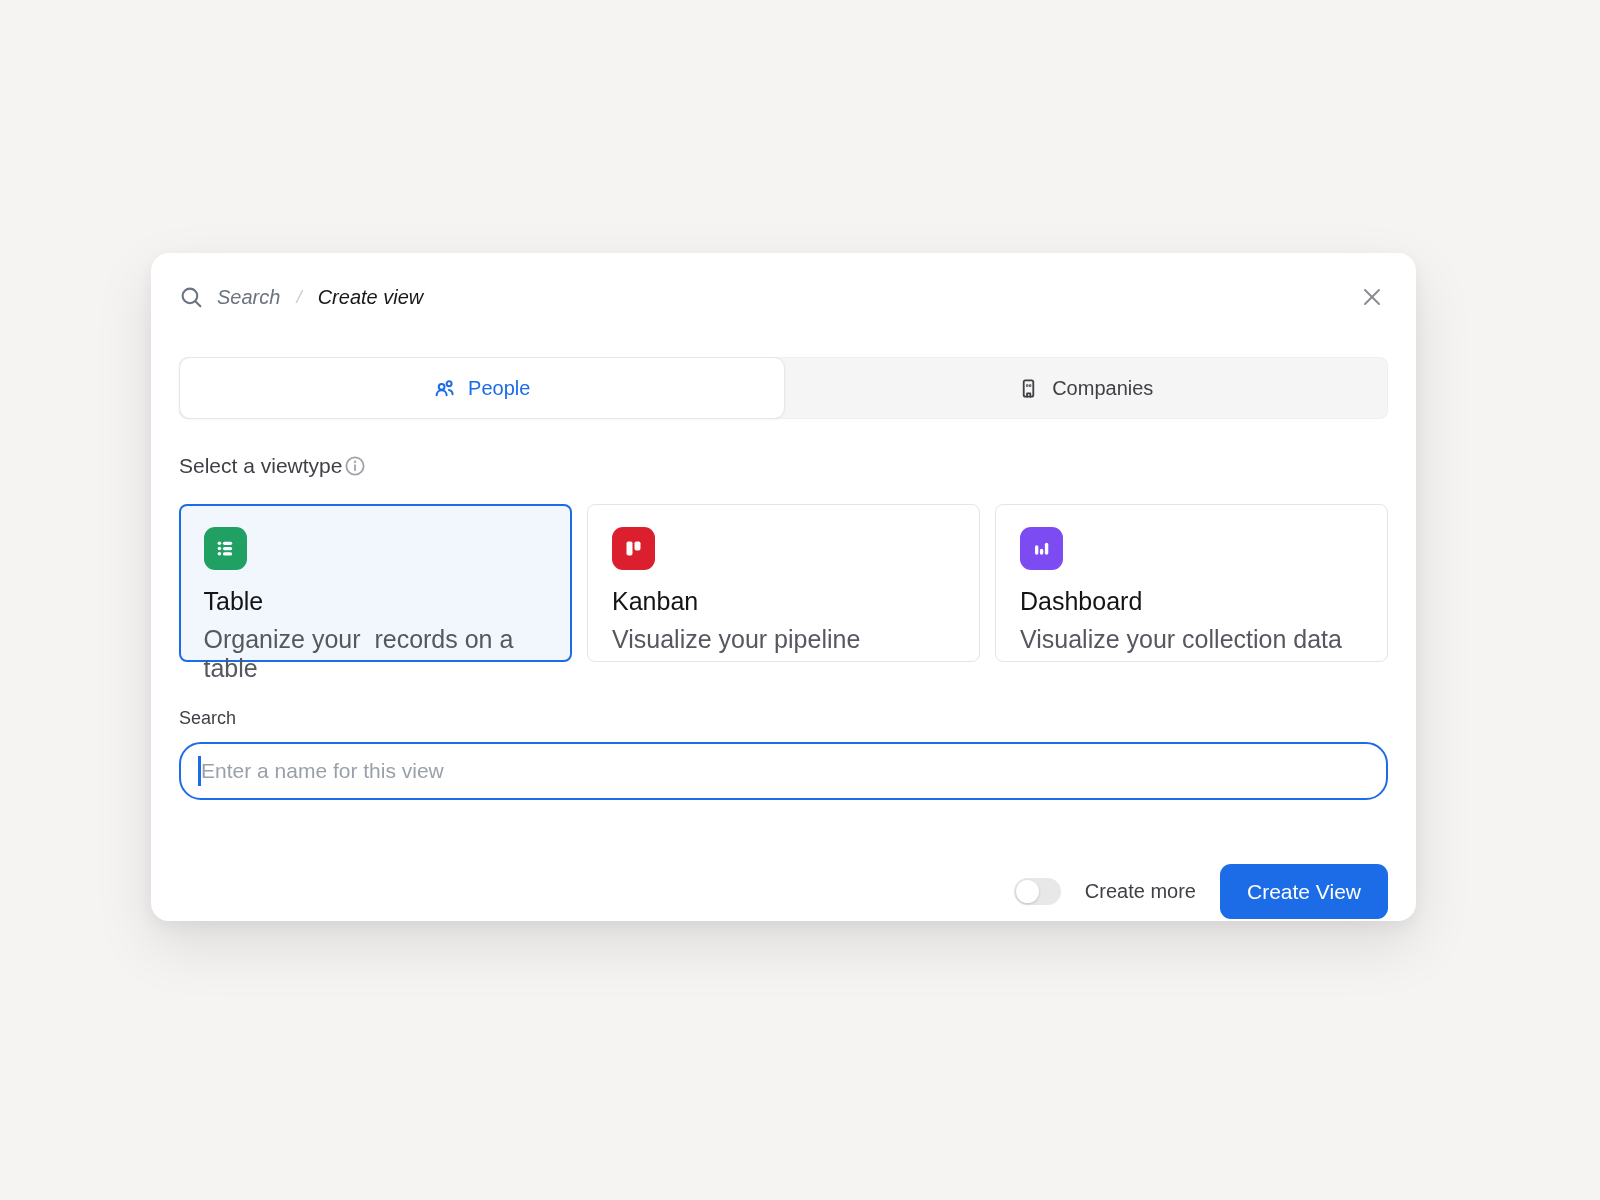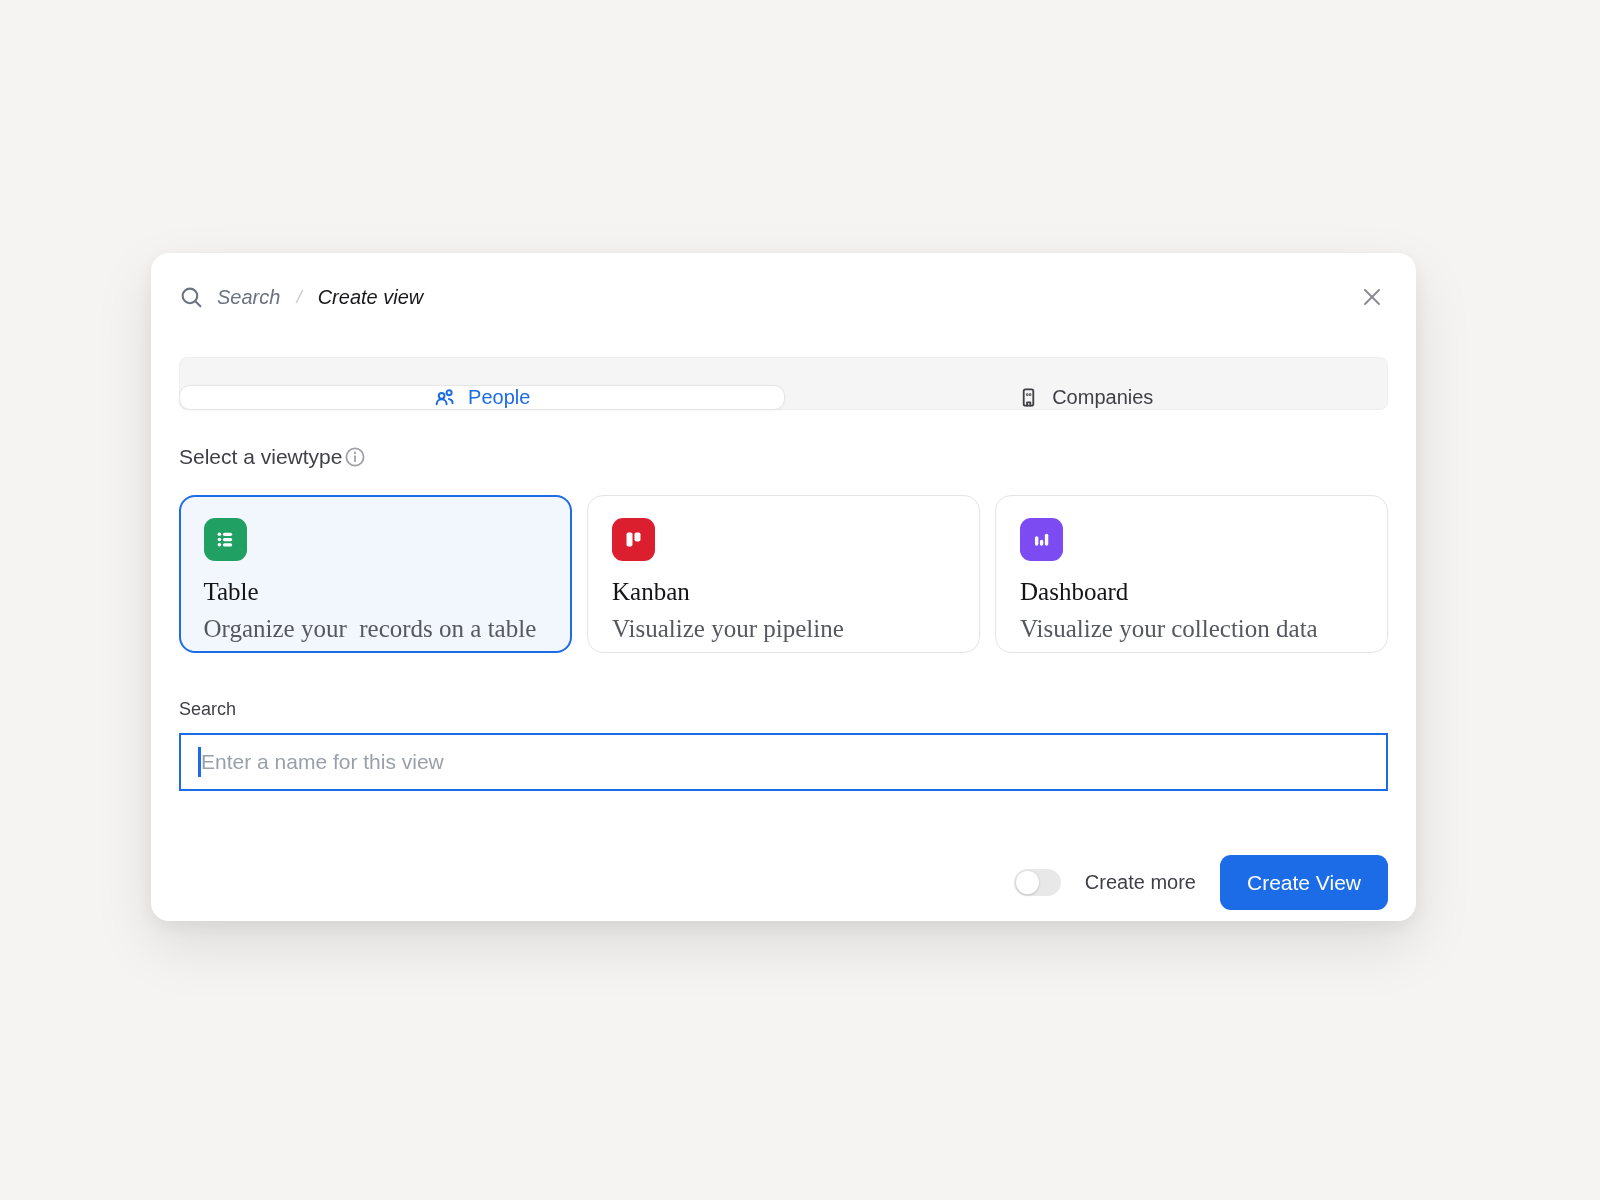--- a/index.html
+++ b/index.html
@@ -35,26 +35,25 @@
   .crumb-sep { font-size: 19px; color: #c9ccd1; margin: 0 3px; }
   .crumb-current { font-size: 20px; color: #18181b; }
   .close-btn {
     background: none; border: none; cursor: pointer;
     display: flex; align-items: center; padding: 4px;
   }
 
   
   .tabs {
     margin-top: 44px;
-    height: 53px;
+    height: 62px;
     background: #f5f5f5;
     border: 1px solid #efefef;
     border-radius: 8px;
     display: flex;
-    align-items: flex-end;
   }
   .tab {
     flex: 1;
     display: flex;
     align-items: center;
     justify-content: center;
     gap: 12px;
     font-size: 20px;
     color: #3f3f46;
     border-radius: 11px;
@@ -82,26 +81,26 @@
 
   .cards {
     margin-top: 26px;
     display: grid;
     grid-template-columns: 1fr 1fr 1fr;
     gap: 15px;
   }
   .card {
     height: 158px;
     border: 1px solid #e4e4e7;
-    border-radius: 16px;
+    border-radius: 8px;
     background: #ffffff;
     padding: 22px 24px;
     cursor: pointer;
     text-align: left;
-    font-family: Liberation Serif, serif;
+    font-family: Liberation Sans, sans-serif;
   }
   .card.selected {
     border: 2.5px solid #1c6ce8;
     background: #f2f7fd;
     padding: 20.5px 22.5px;
   }
   .icon-tile {
     width: 43px; height: 43px;
     border-radius: 11px;
     display: flex; align-items: center; justify-content: center;
@@ -126,21 +125,21 @@
   .field-label {
     margin-top: 46px;
     font-size: 18px;
     color: #3f3f46;
   }
   .input-wrap { position: relative; margin-top: 13px; }
   .name-input {
     width: 100%;
     height: 58px;
     border: 2.5px solid #1c6ce8;
-    border-radius: 0;
+    border-radius: 22px;
     padding: 0 20px;
     font-size: 21px;
     color: #18181b;
     outline: none;
     font-family: "Liberation Sans", sans-serif;
   }
   .name-input::placeholder { color: #9aa0a9; }
   .caret {
     position: absolute;
     left: 19px; top: 14px;

